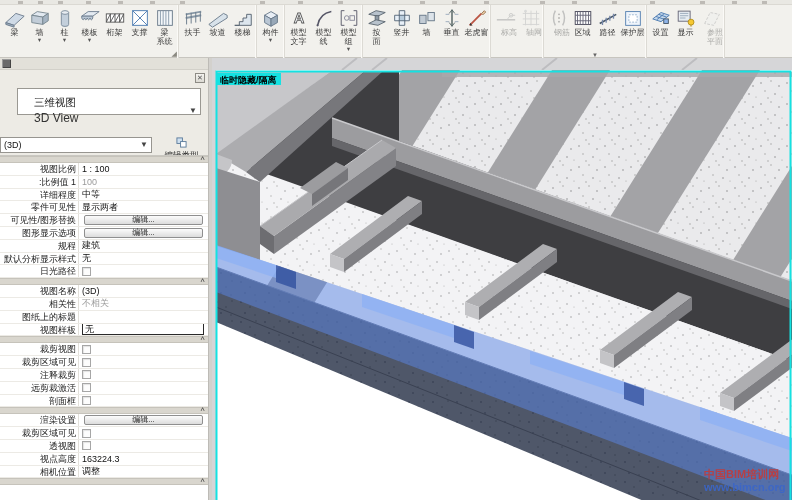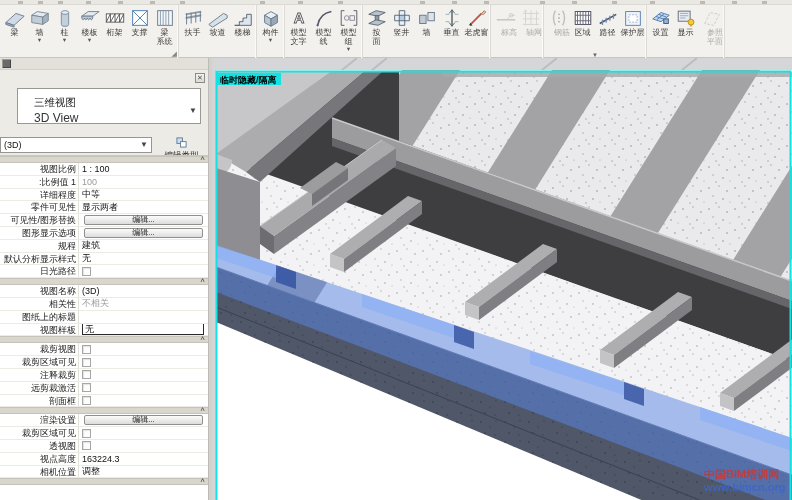--- a/index.html
+++ b/index.html
@@ -19,21 +19,21 @@
   .rdisabled{opacity:.4;filter:grayscale(.85);align-items:flex-end;}
   .gexp{position:absolute;right:1px;bottom:1px;font-size:7px;color:#8a8880;line-height:1;}
   .gexpc{position:absolute;left:50%;transform:translateX(-50%);bottom:0;font-size:6px;color:#666;line-height:1;}
 
   
   .panel{position:absolute;top:58px;left:0;width:208px;bottom:0;background:#EDEBE5;overflow:hidden;}
   .palhead{position:absolute;top:0;left:0;right:0;height:12px;background:#E2E0D9;border-bottom:1px solid #D2D0C9;}
   .palglyph{position:absolute;left:2px;top:1px;width:9px;height:9px;background:#6a6a6a;box-shadow:inset 1px 1px 0 #999,inset -1px -1px 0 #444;}
   .palclose{position:absolute;right:3px;top:15px;width:10px;height:10px;border:1px solid #8d8b85;background:linear-gradient(#f4f3ef,#dcdad3);
     font-size:7px;line-height:8px;text-align:center;color:#555;}
-  .typebox{position:absolute;left:17px;right:7px;top:30px;height:36px;background:#fff;border:1px solid #9a9892;}
+  .typebox{position:absolute;left:17px;right:7px;top:30px;height:27px;background:#fff;border:1px solid #9a9892;}
   .typebox .fam{position:absolute;left:16px;top:7px;font-size:10.5px;color:#1a1a1a;}
   .typebox .typ{position:absolute;left:16px;top:22px;font-size:12px;color:#333;}
   .typebox .dd{position:absolute;right:3px;top:17px;font-size:8px;color:#444;}
   .selrow{position:absolute;left:0;right:0;top:79px;height:17px;}
   .combo{position:absolute;left:0;top:0;width:152px;height:16px;background:#fff;border:1px solid #979590;font-size:9px;color:#111;
     line-height:14px;padding-left:3px;}
   .combo .dd{position:absolute;right:3px;top:0;font-size:8px;color:#444;}
   .edittype{position:absolute;left:155px;right:2px;top:0;height:16px;display:flex;align-items:center;gap:2px;padding-left:2px;
     font-size:8.5px;color:#222;background:transparent;flex-direction:column;}
   .etico{width:11px;height:11px;flex:none;}

